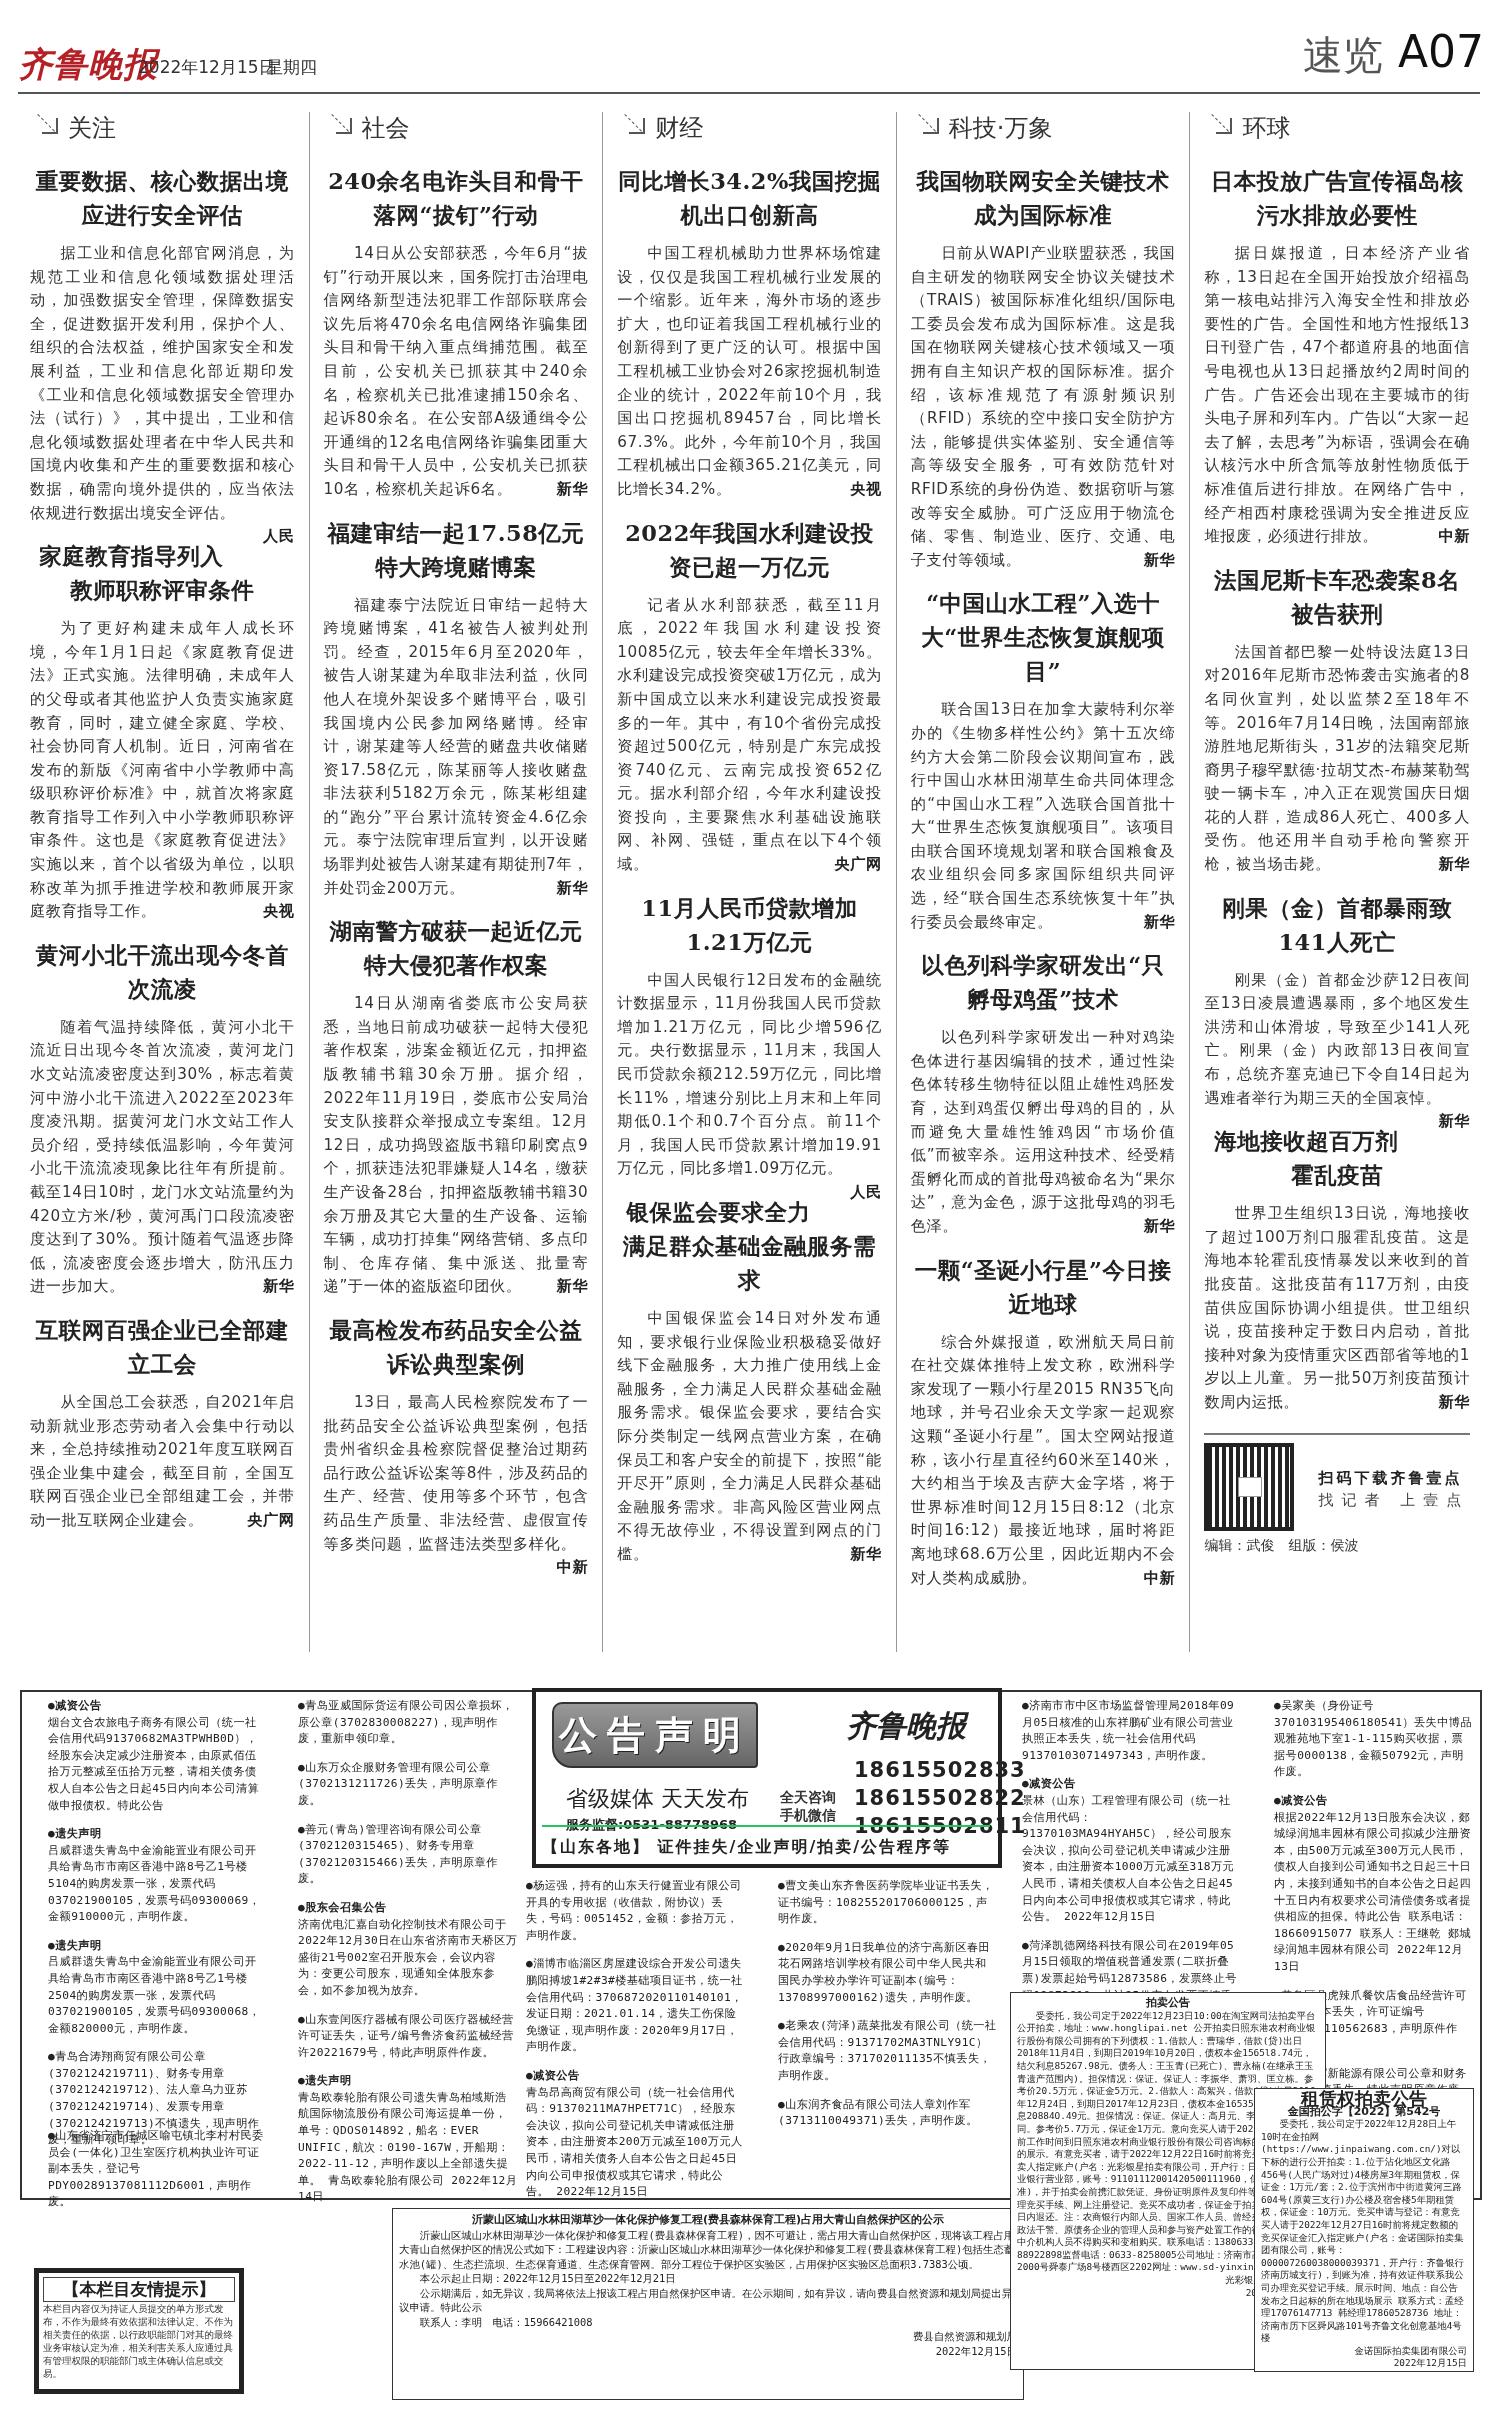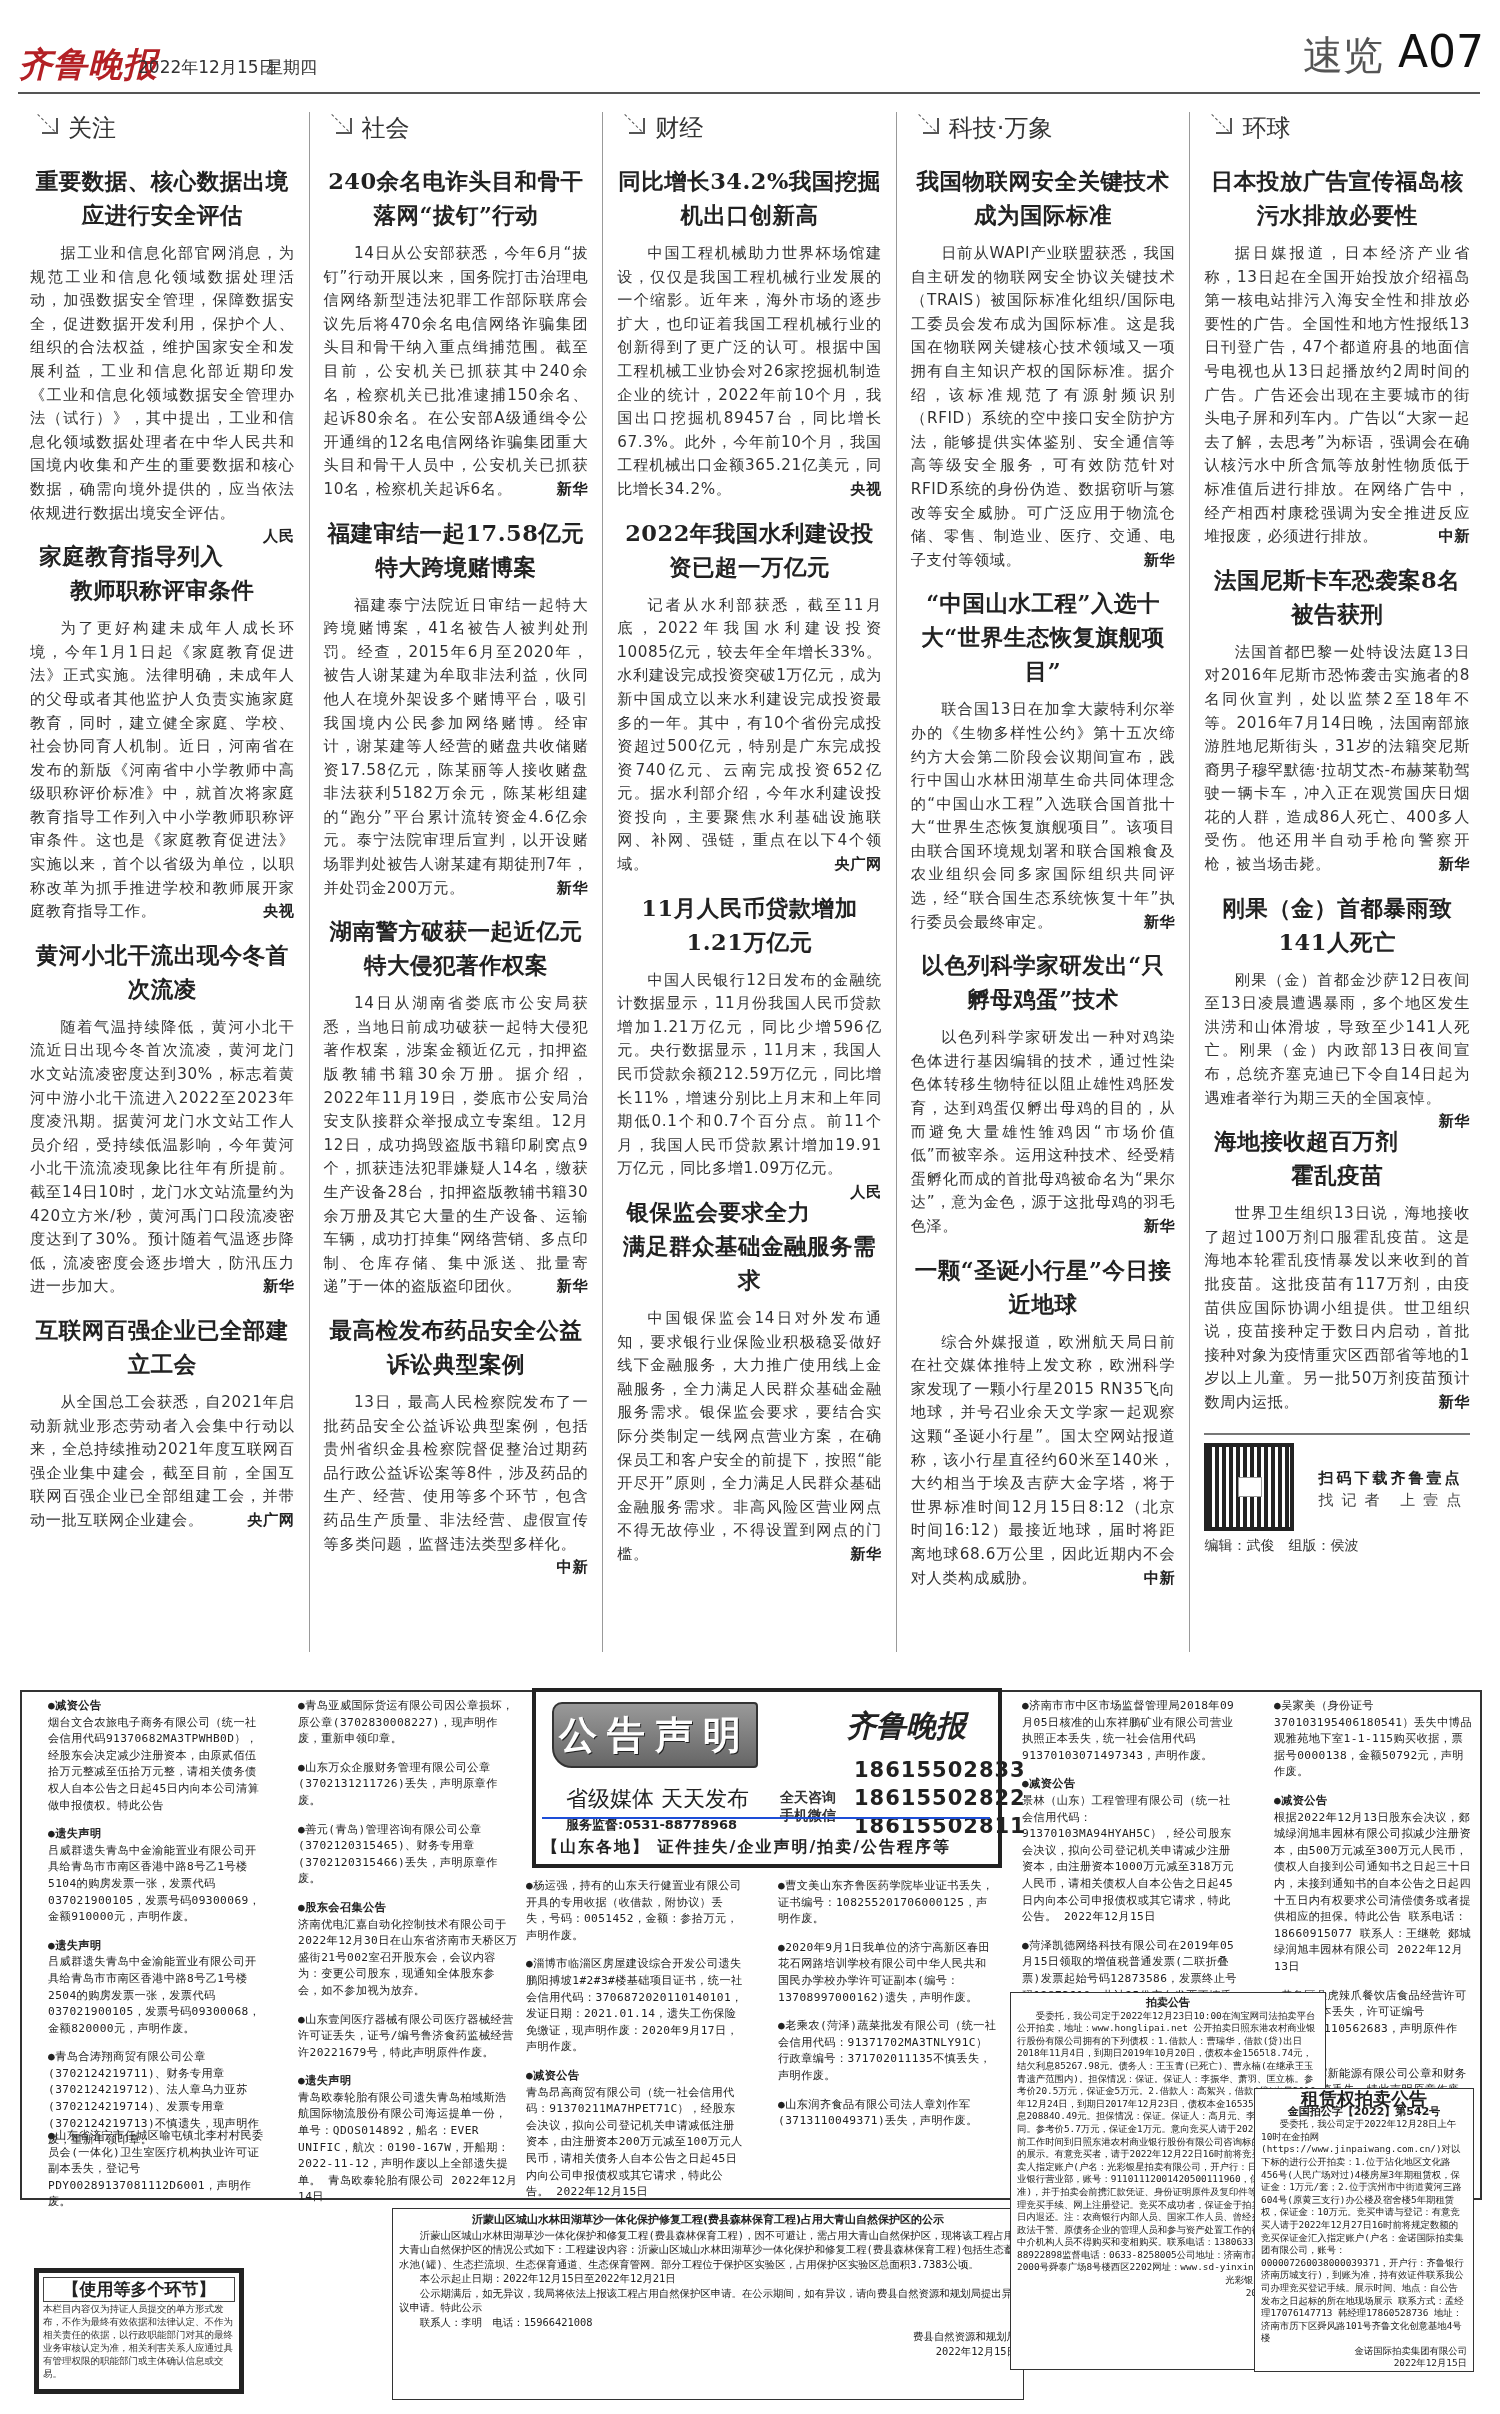--- a/index.html
+++ b/index.html
@@ -43,21 +43,21 @@
   .notice { margin-bottom: 12px; }
   .notice .t { font-weight: bold; }
 
   .banner { position: absolute; left: 510px; top: -4px; width: 470px; height: 180px; border: 4px solid #222; padding: 6px 10px; background: #fff; }
   .banner-title { position: absolute; left: 16px; top: 10px; width: 206px; height: 66px; border-radius: 10px 4px 4px 20px; background: linear-gradient(#999, #666); border: 2px solid #333; color: #fff; font-family: "DejaVu Sans", sans-serif; font-weight: bold; font-size: 38px; letter-spacing: 10px; text-align: center; line-height: 62px; text-shadow: 1px 1px 0 #222; }
   .banner-logo { position: absolute; left: 310px; top: 14px; font-style: italic; font-weight: bold; font-size: 30px; color: #222; }
   .banner-slogan { position: absolute; left: 30px; top: 92px; font-family: "DejaVu Sans", sans-serif; font-weight: normal; font-size: 22px; color: #222; }
   .banner-service { position: absolute; left: 30px; top: 124px; font-family: "DejaVu Sans", sans-serif; font-weight: bold; font-size: 13px; color: #222; }
   .banner-consult { position: absolute; left: 244px; top: 96px; font-family: "DejaVu Sans", sans-serif; font-size: 14px; line-height: 18px; color: #333; }
   .banner-phones { position: absolute; left: 318px; top: 64px; font-family: "DejaVu Sans", sans-serif; font-weight: bold; font-size: 21px; line-height: 28px; color: #222; letter-spacing: 1px; }
-  .banner-foot { position: absolute; left: 6px; right: 8px; bottom: 6px; border-top: 2px solid #1d4ed8; padding-top: 18px; font-family: "DejaVu Sans", sans-serif; font-weight: bold; font-size: 16px; letter-spacing: 2px; color: #222; }
+  .banner-foot { position: absolute; left: 6px; right: 8px; bottom: 6px; border-top: 2px solid #22c55e; padding-top: 10px; font-family: "DejaVu Sans", sans-serif; font-weight: bold; font-size: 16px; letter-spacing: 2px; color: #222; }
 
   .tip-box { position: absolute; left: 14px; top: 384px; width: 160px; height: 116px; border: 5px solid #222; padding: 4px; }
   .tip-box h3 { font-family: "DejaVu Sans", sans-serif; font-weight: bold; font-size: 17px; text-align: center; border: 1px solid #444; }
   .tip-box p { font-family: "DejaVu Sans", sans-serif; font-size: 9.5px; line-height: 13px; color: #333; }
 
   .boxed { position: absolute; border: 1px solid #333; padding: 4px 6px; font-family: "DejaVu Sans Mono", monospace; font-size: 10.4px; line-height: 14.5px; color: #222; background: #fff; }
   .boxed h4 { text-align: center; font-family: "DejaVu Sans", sans-serif; font-size: 11px; font-weight: bold; }
   .boxed .sig { text-align: right; }
   .rent-title { font-family: "DejaVu Sans", sans-serif; font-size: 18px; font-weight: bold; text-align: center; }
 </style>
@@ -317,21 +317,21 @@
 
   <div class="ads-col" style="left:26px; top:436px; width:220px;">
     <div class="notice">
         <div>●山东省济宁市任城区喻屯镇北李村村民委员会(一体化)卫生室医疗机构执业许可证副本丢失，登记号PDY00289137081112D6001，声明作废。</div>
       </div>
   </div>
 
 </section>
 
 <div class="tip-box" style="left:34px; top:2268px; width:210px; height:126px;">
-  <h3>【使用等多个环节】</h3>
+  <h3>【本栏目友情提示】</h3>
   <p>本栏目内容仅为持证人员提交的单方形式发布，不作为最终有效依据和法律认定、不作为相关责任的依据，以行政职能部门对其的最终业务审核认定为准，相关利害关系人应通过具有管理权限的职能部门或主体确认信息或交易。</p>
 </div>
 
 <div class="boxed" style="left:392px; top:2208px; width:632px; height:192px;">
   <h4>沂蒙山区城山水林田湖草沙一体化保护修复工程(费县森林保育工程)占用大青山自然保护区的公示</h4>
   <div style="text-indent:2em;">沂蒙山区城山水林田湖草沙一体化保护和修复工程(费县森林保育工程)，因不可避让，需占用大青山自然保护区，现将该工程占用大青山自然保护区的情况公式如下：工程建设内容：沂蒙山区城山水林田湖草沙一体化保护和修复工程(费县森林保育工程)包括生态蓄水池(罐)、生态拦流坝、生态保育通道、生态保育管网。部分工程位于保护区实验区，占用保护区实验区总面积3.7383公顷。</div>
   <div style="text-indent:2em;">本公示起止日期：2022年12月15日至2022年12月21日</div>
   <div style="text-indent:2em;">公示期满后，如无异议，我局将依法上报该工程占用自然保护区申请。在公示期间，如有异议，请向费县自然资源和规划局提出异议申请。特此公示</div>
   <div style="text-indent:2em;">联系人：李明　电话：15966421008</div>
   <div class="sig">费县自然资源和规划局</div>

